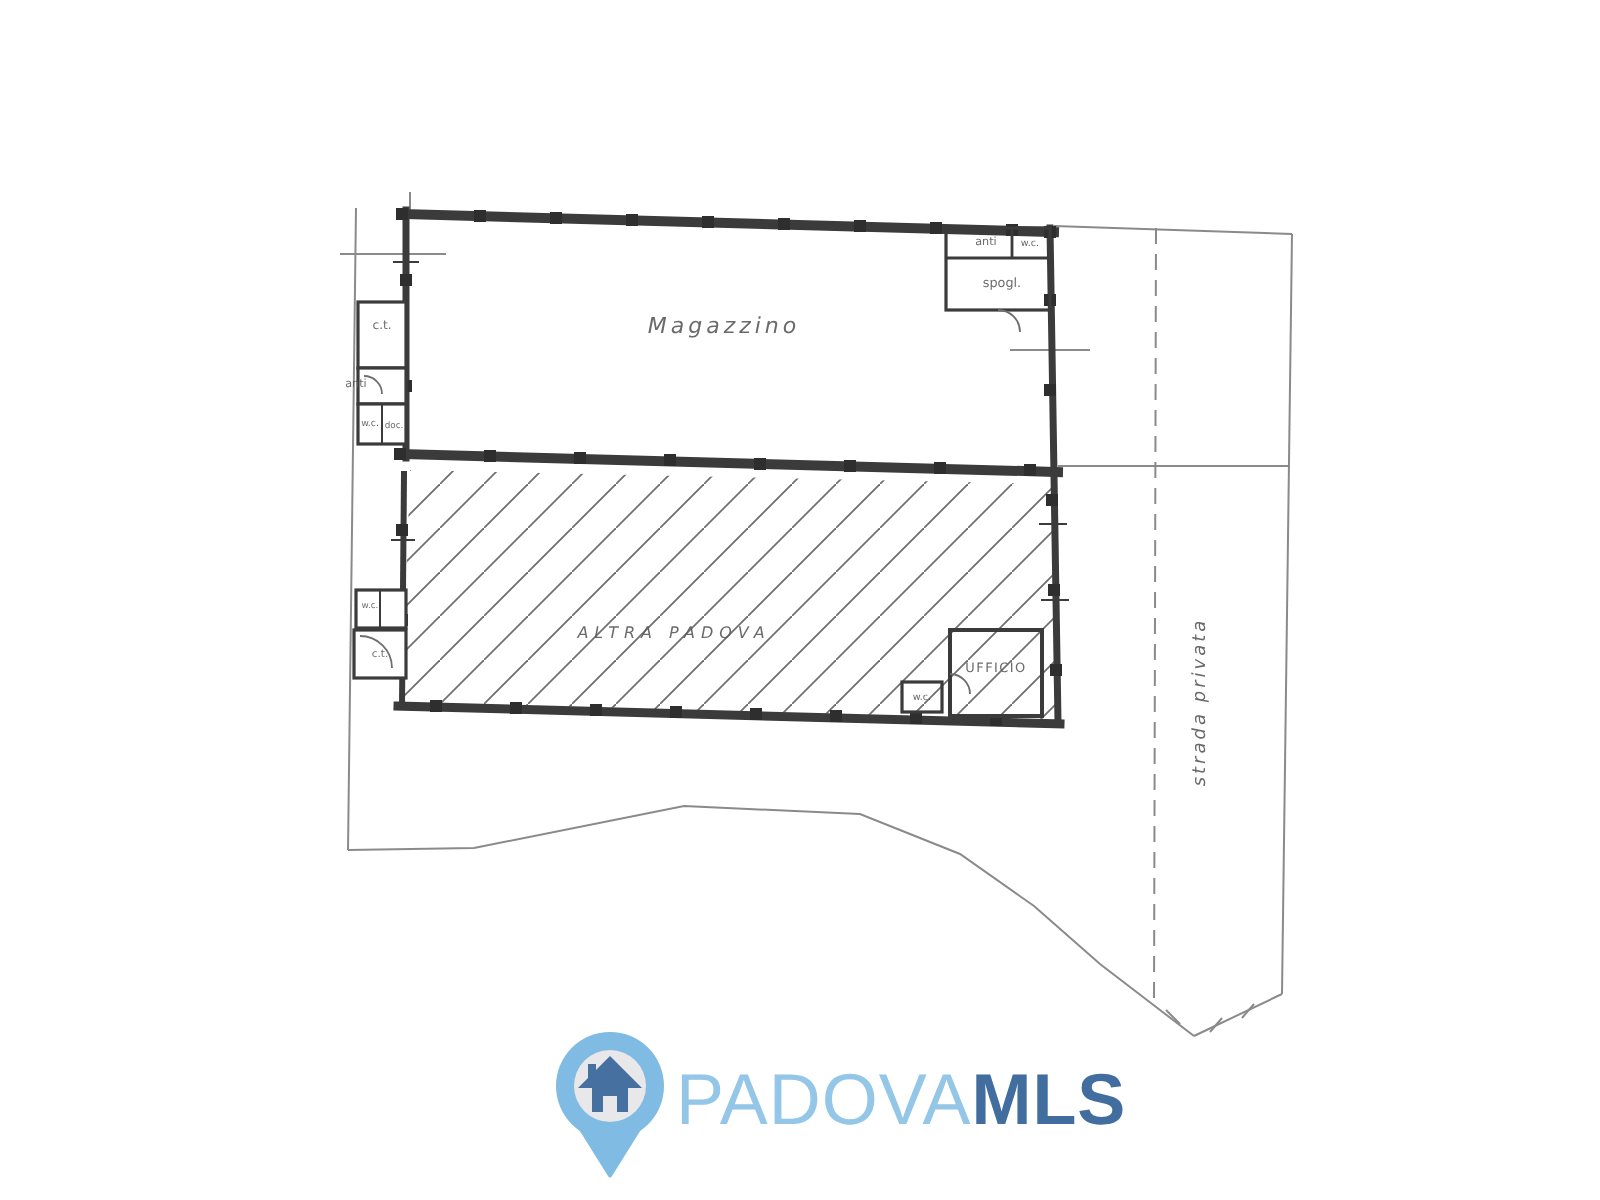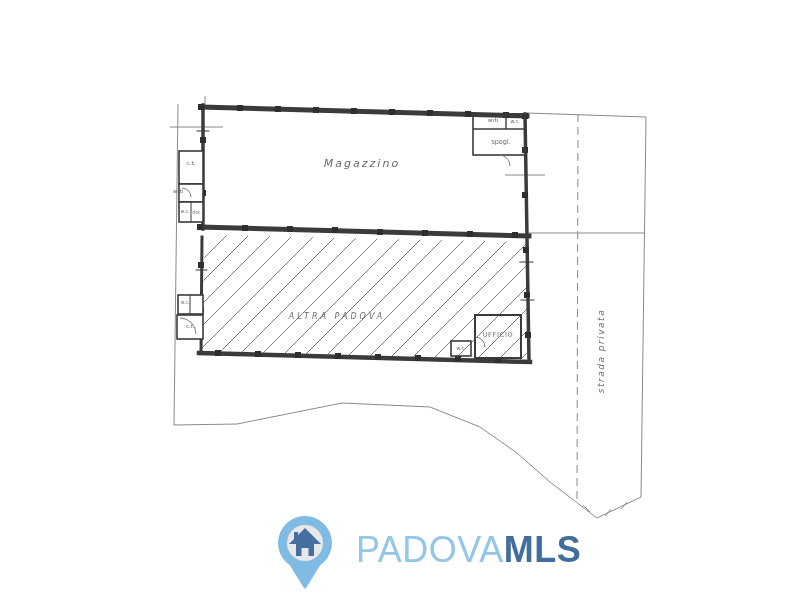--- a/index.html
+++ b/index.html
@@ -10,21 +10,21 @@
   #plan-svg{position:absolute;left:0;top:0;}
   .lbl{
     position:absolute;transform:translate(-50%,-50%);
     color:#5a5a5a;white-space:nowrap;line-height:1;
     font-family:"DejaVu Sans",sans-serif;opacity:.9;
   }
   .lbl.hand{font-style:italic;}
   
   .watermark{
     position:absolute;left:276px;top:514px;height:78px;
-    display:flex;align-items:center;gap:18px;
+    display:flex;align-items:center;
   }
   .brand{margin-left:4px;font-family:"Liberation Sans",sans-serif;font-size:36px;letter-spacing:.5px;margin-top:-6px;}
   .brand .primary{color:#93c6e7;font-weight:400;}
   .brand .secondary{color:#416d9f;font-weight:700;}
 </style>
 </head>
 <body>
 
 <div id="canvas">
 

